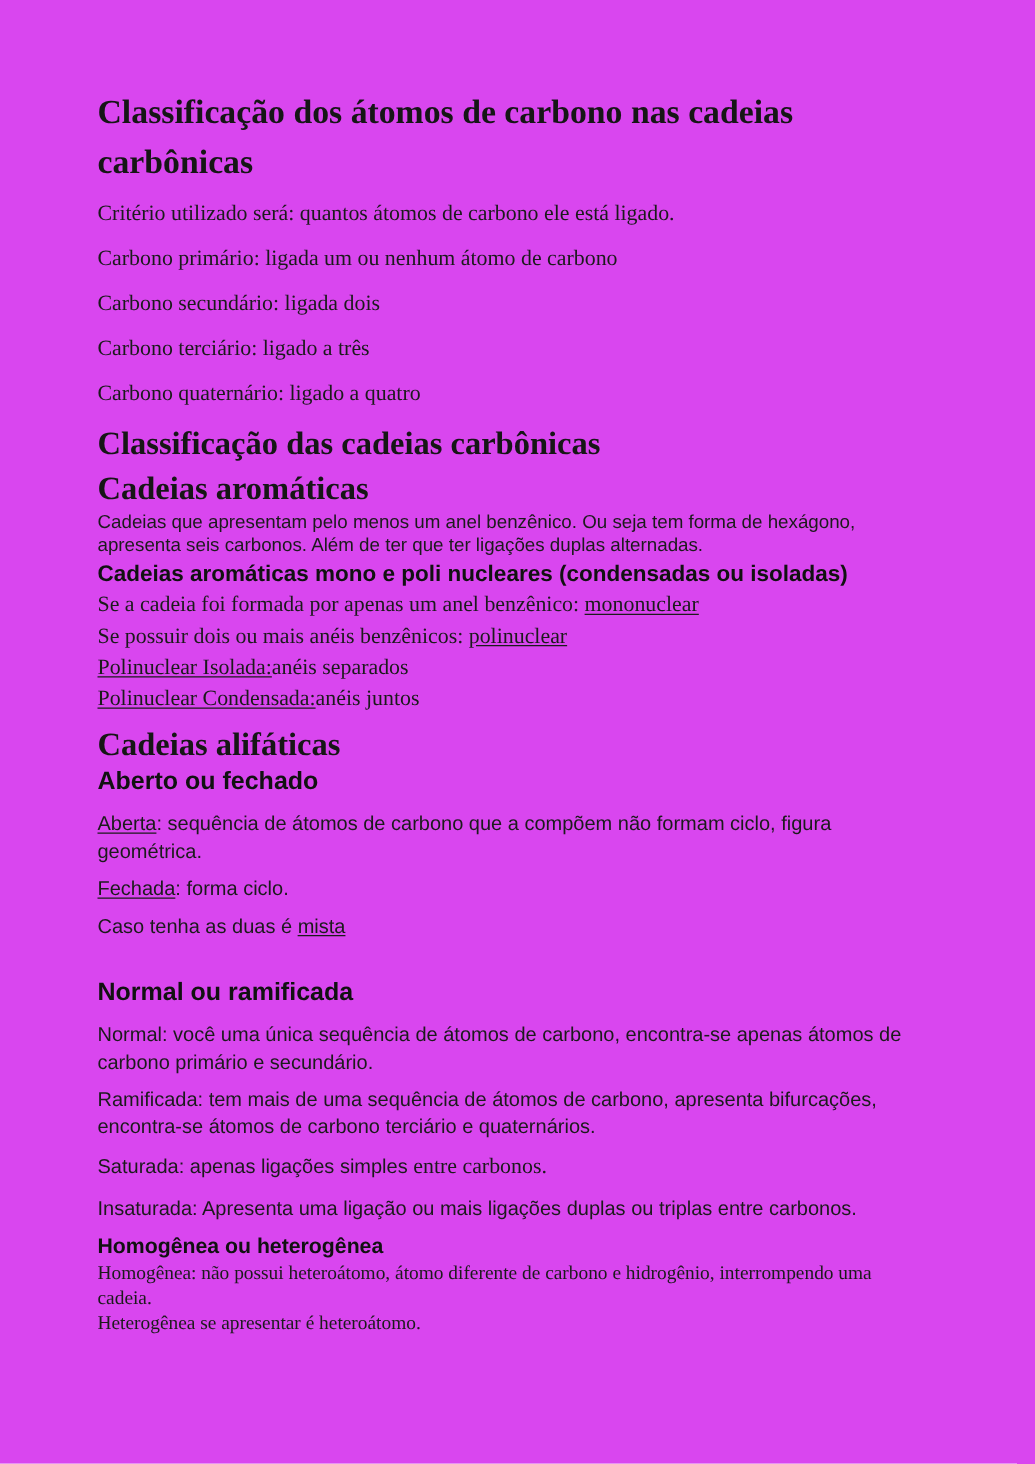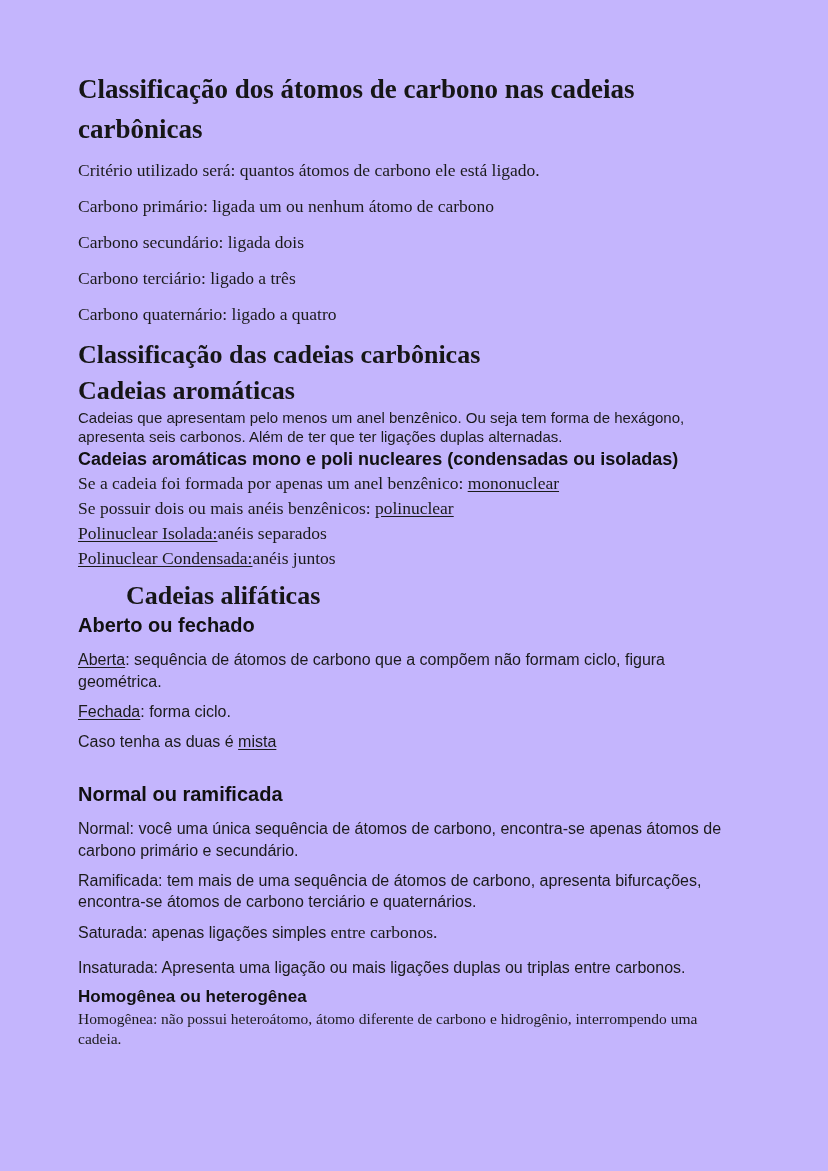--- a/index.html
+++ b/index.html
@@ -1,21 +1,21 @@
 <!DOCTYPE html>
 <html lang="pt"><head>
 <meta charset="utf-8">
 <style>
   html, body { margin: 0; padding: 0; background: #ffffff; }
   .page {
     position: relative;
     width: 828px;
     height: 1171px;
     box-sizing: border-box;
-    background: #c4b5fd;
+    background: #d946ef;
     padding: 70px 86px 0 78px;
     overflow: hidden;
     color: #1b1b1b;
   }
   
   .serif-display-xl {
     font-family: "Liberation Serif", "DejaVu Serif", serif;
     font-weight: 700;
     font-size: 27px;
     line-height: 1.48;
@@ -23,21 +23,21 @@
     color: #161616;
   }
   .serif-display {
     font-family: "Liberation Serif", "DejaVu Serif", serif;
     font-weight: 700;
     font-size: 26px;
     line-height: 1.15;
     margin: 6px 0 2px 0;
     color: #161616;
   }
-  .spaced { margin-top: 12px; margin-left: 48px; }
+  .spaced { margin-top: 12px; }
   
   .serif-body {
     font-family: "Liberation Serif", "DejaVu Serif", serif;
     font-size: 17.5px;
     line-height: 1.2;
     margin: 0 0 15px 0;
   }
   .serif-tight {
     font-family: "Liberation Serif", "DejaVu Serif", serif;
     font-size: 17.5px;
@@ -116,14 +116,15 @@
       <p class="sans-body"><span class="u">Aberta</span><span>: sequência de átomos de carbono que a compõem não formam ciclo, figura geométrica.</span></p>
       <p class="sans-body"><span class="u">Fechada</span><span>: forma ciclo.</span></p>
       <p class="sans-body"><span>Caso tenha as duas é </span><span class="u">mista</span></p>
       <h3 class="sans-heading gap-top"><span>Normal ou ramificada</span></h3>
       <p class="sans-body"><span>Normal: você uma única sequência de átomos de carbono, encontra-se apenas átomos de carbono primário e secundário.</span></p>
       <p class="sans-body"><span>Ramificada: tem mais de uma sequência de átomos de carbono, apresenta bifurcações, encontra-se átomos de carbono terciário e quaternários.</span></p>
       <p class="sans-body"><span>Saturada: apenas ligações simples </span><span class="serif-inline">entre carbonos.</span></p>
       <p class="sans-body gap-top-sm"><span>Insaturada: Apresenta uma ligação ou mais ligações duplas ou triplas entre carbonos.</span></p>
       <h3 class="sans-heading-tight"><span>Homogênea ou heterogênea</span></h3>
       <p class="sans-tight"><span>Homogênea: não possui heteroátomo, átomo diferente de carbono e hidrogênio, interrompendo uma cadeia.</span></p>
+      <p class="sans-tight"><span>Heterogênea se apresentar é heteroátomo.</span></p>
     </section>
 </main>
 
 </body></html>

